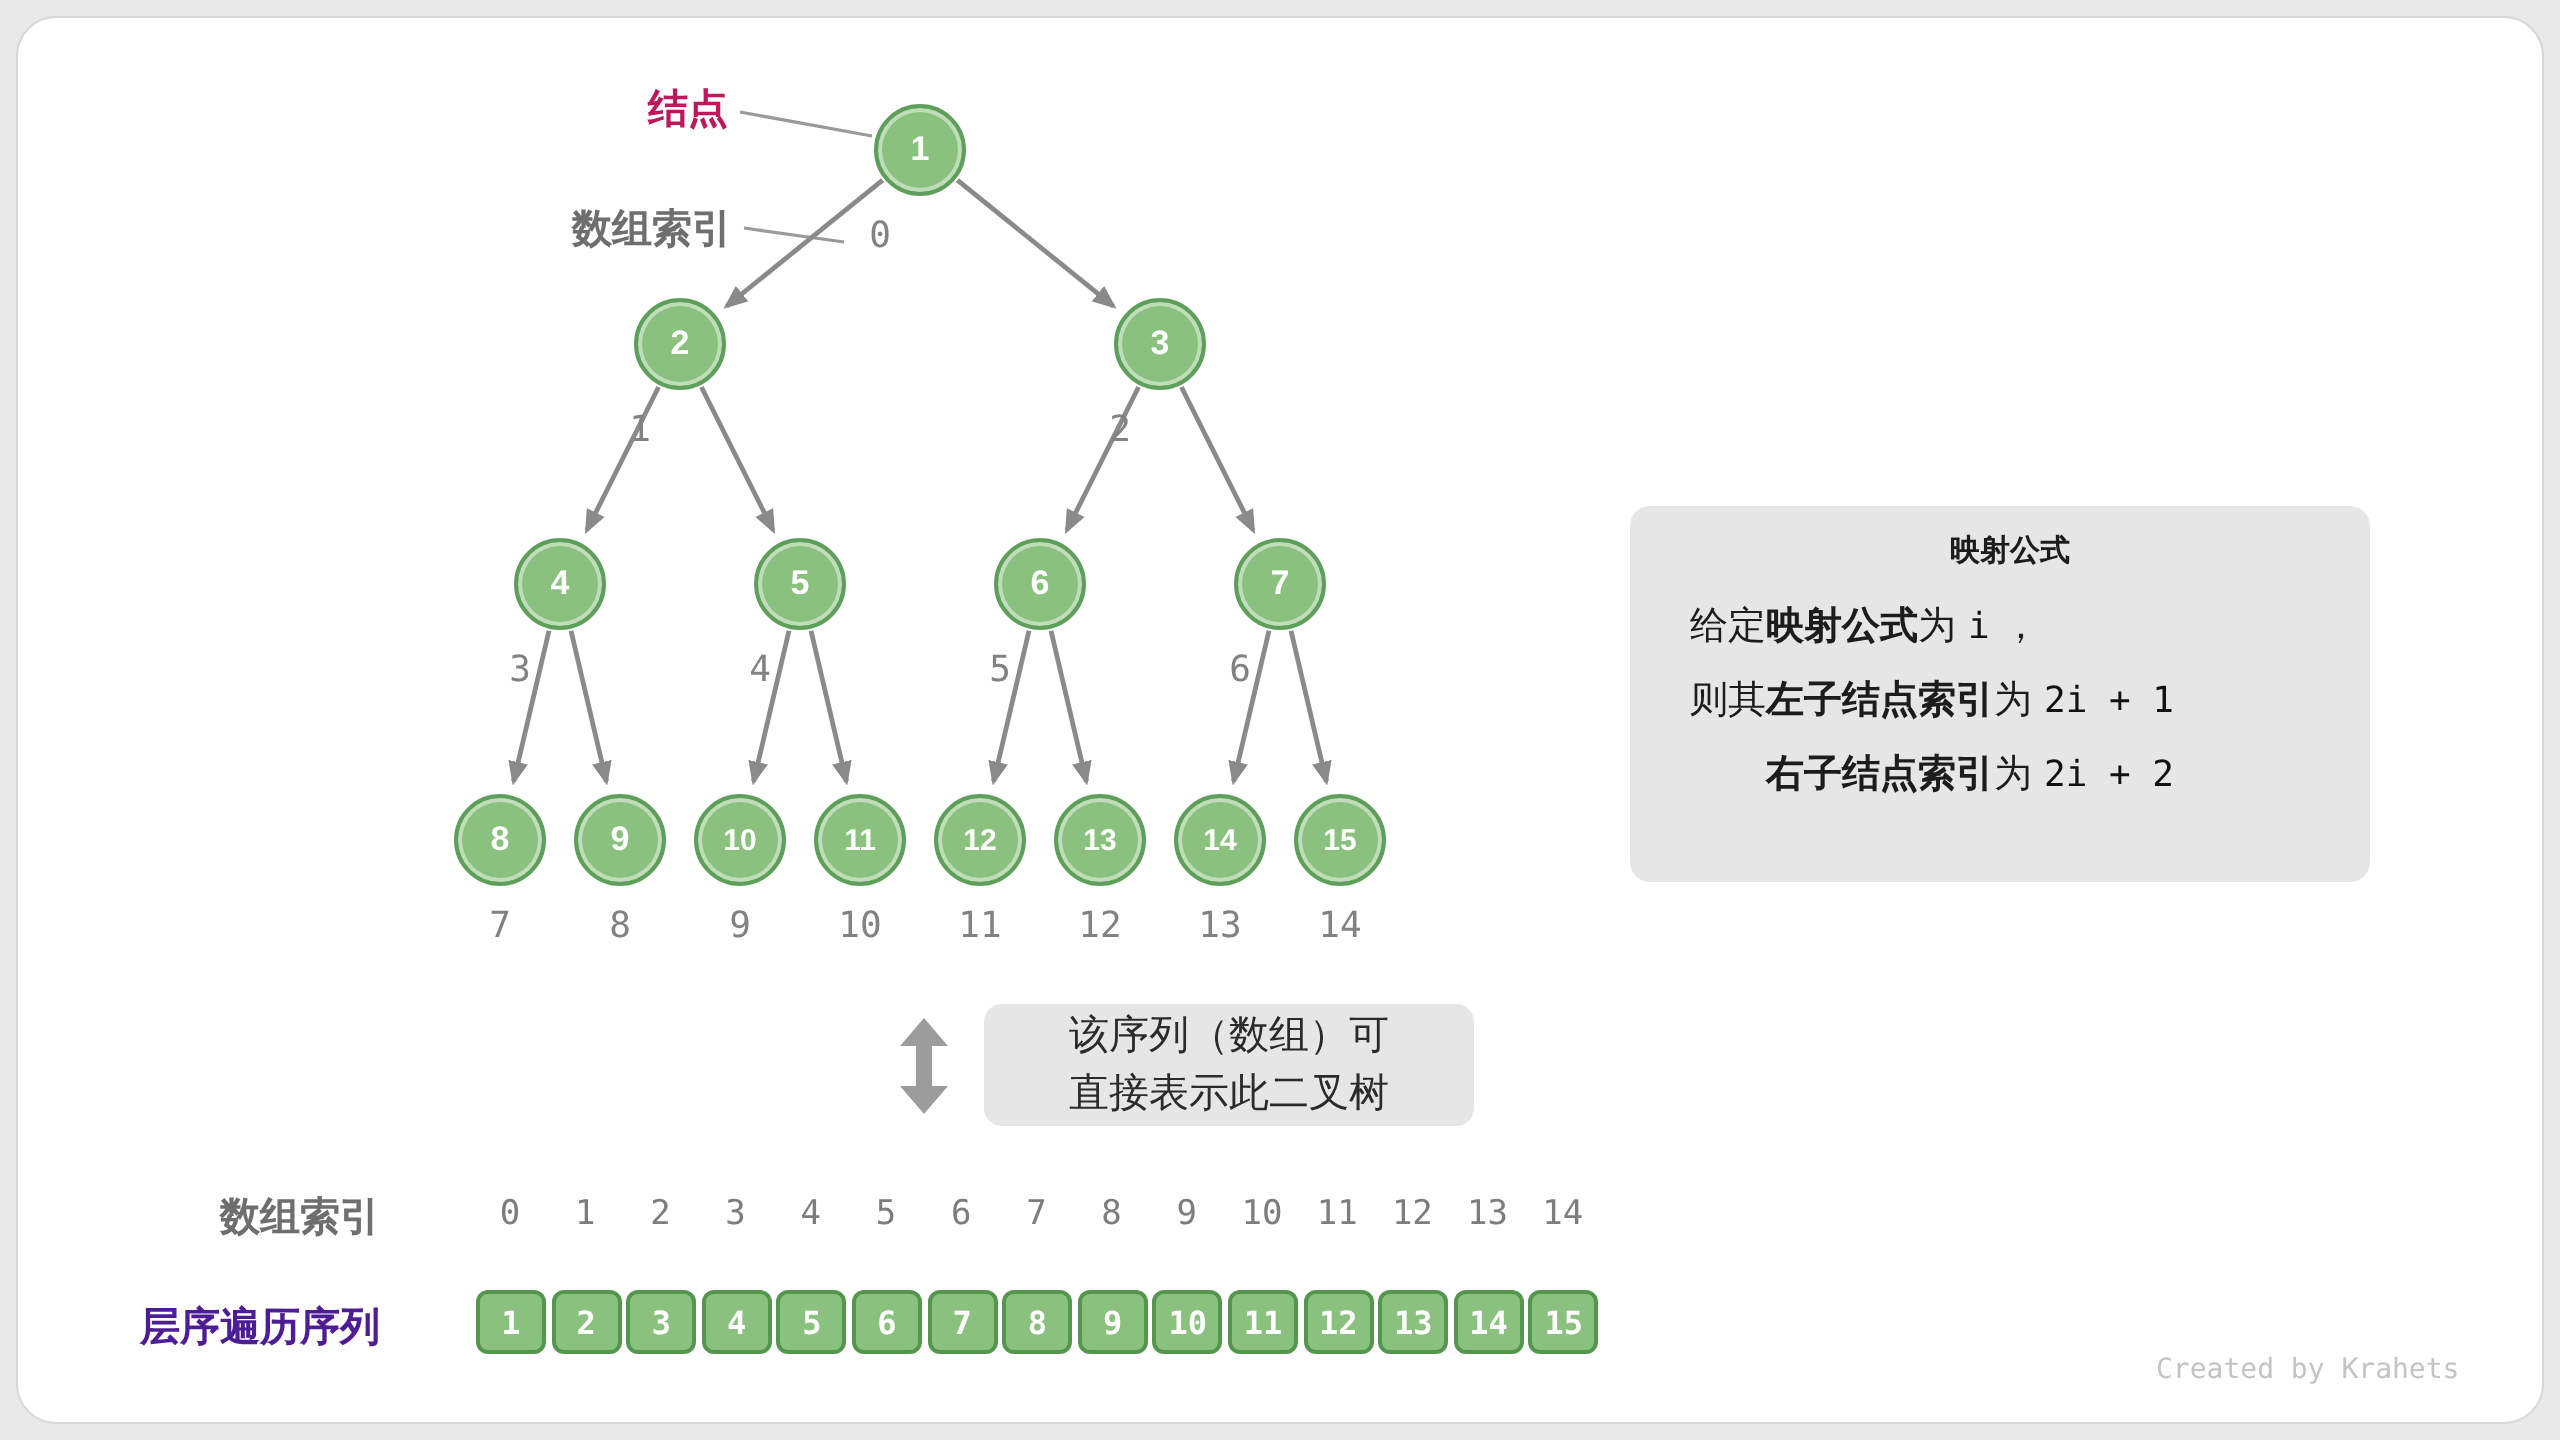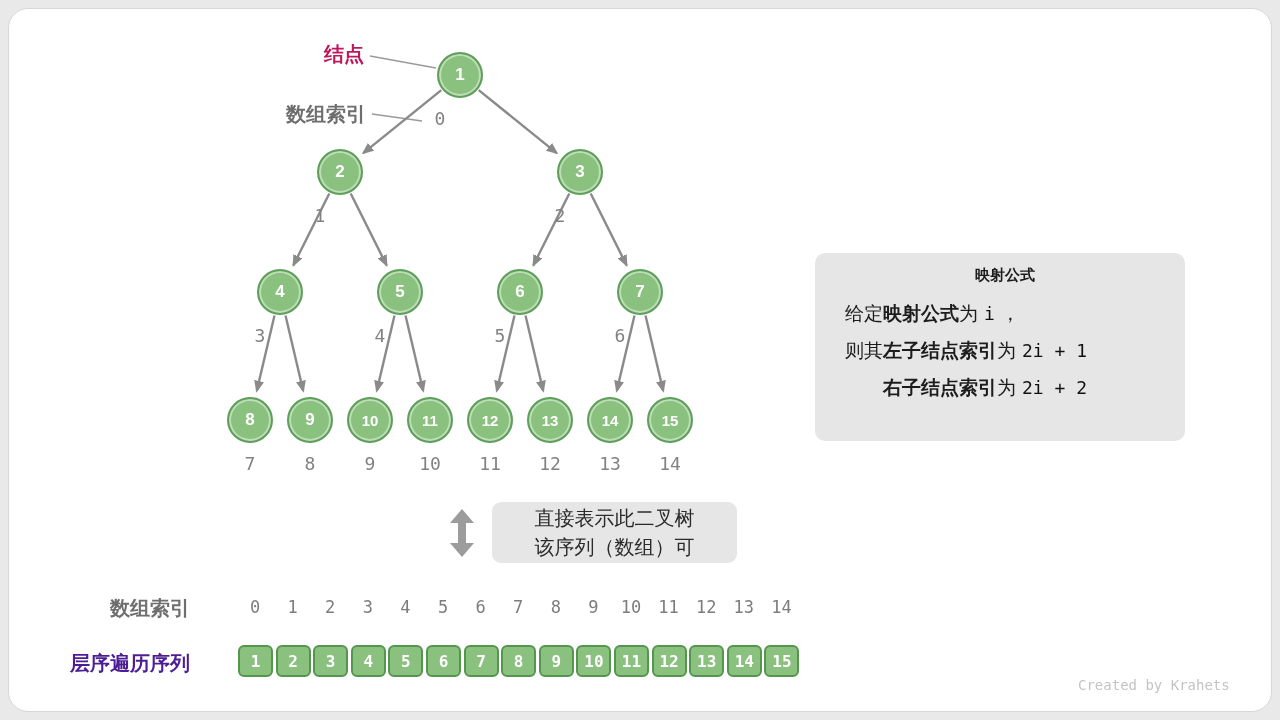--- a/index.html
+++ b/index.html
@@ -141,22 +141,22 @@
     <div class="formula-line"><span>给定</span><b>映射公式</b><span>为</span><span class="code">i</span><span>，</span></div>
     <div class="formula-line"><span>则其</span><b>左子结点索引</b><span>为</span><span class="code">2i + 1</span></div>
     <div class="formula-line indent"><b>右子结点索引</b><span>为</span><span class="code">2i + 2</span></div>
   </div>
 
   <svg class="updown" width="30" height="48">
     <polygon points="15,0 27,14 19,14 19,34 27,34 15,48 3,34 11,34 11,14 3,14" fill="#9c9c9c"></polygon>
   </svg>
 
   <div class="note-box">
+    <div>该序列（数组）可</div>
     <div>直接表示此二叉树</div>
-    <div>该序列（数组）可</div>
   </div>
 
   <div class="bottom-label gray" style="left:40px;top:595px;width:150px;">数组索引</div>
   <div class="bottom-label green" style="left:20px;top:650px;width:170px;">层序遍历序列</div>
 
   <div id="indices-row">
       <div class="col-index" style="left: 255px;">0</div>
       <div class="col-index" style="left: 292.6px;">1</div>
       <div class="col-index" style="left: 330.2px;">2</div>
       <div class="col-index" style="left: 367.8px;">3</div>

